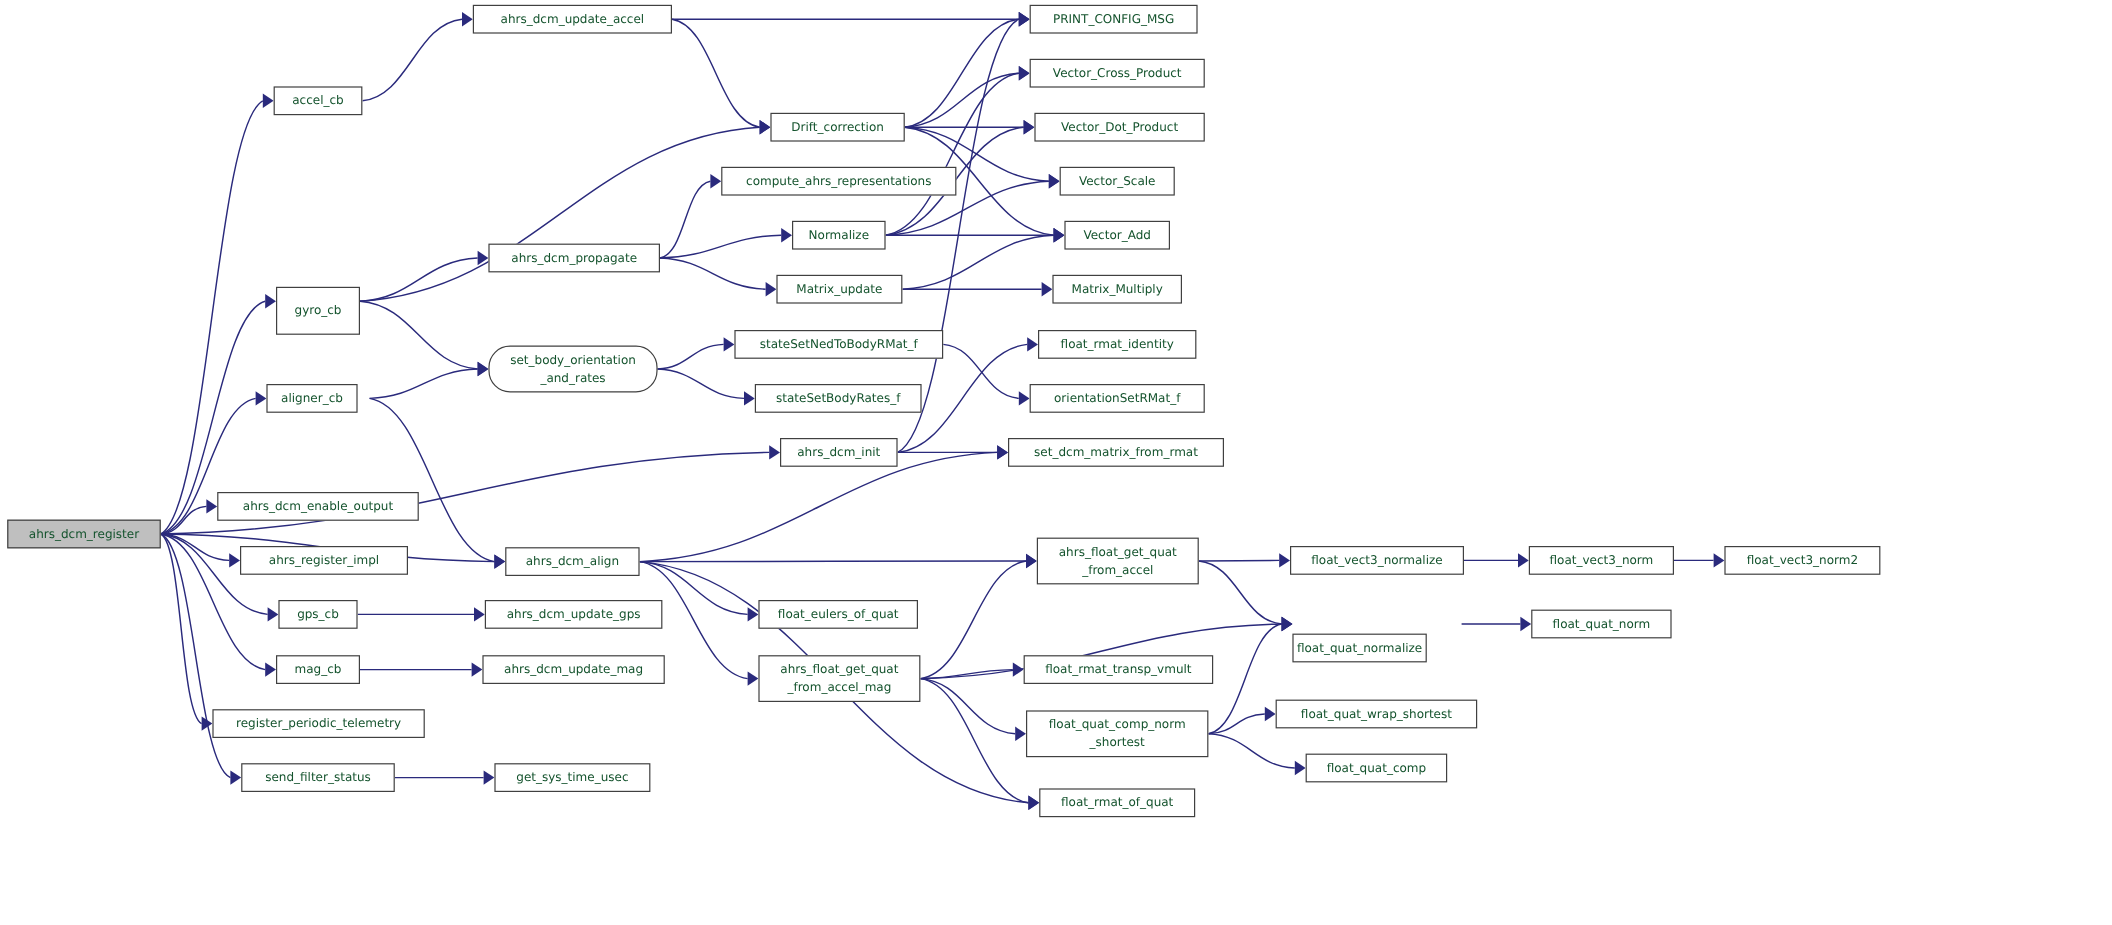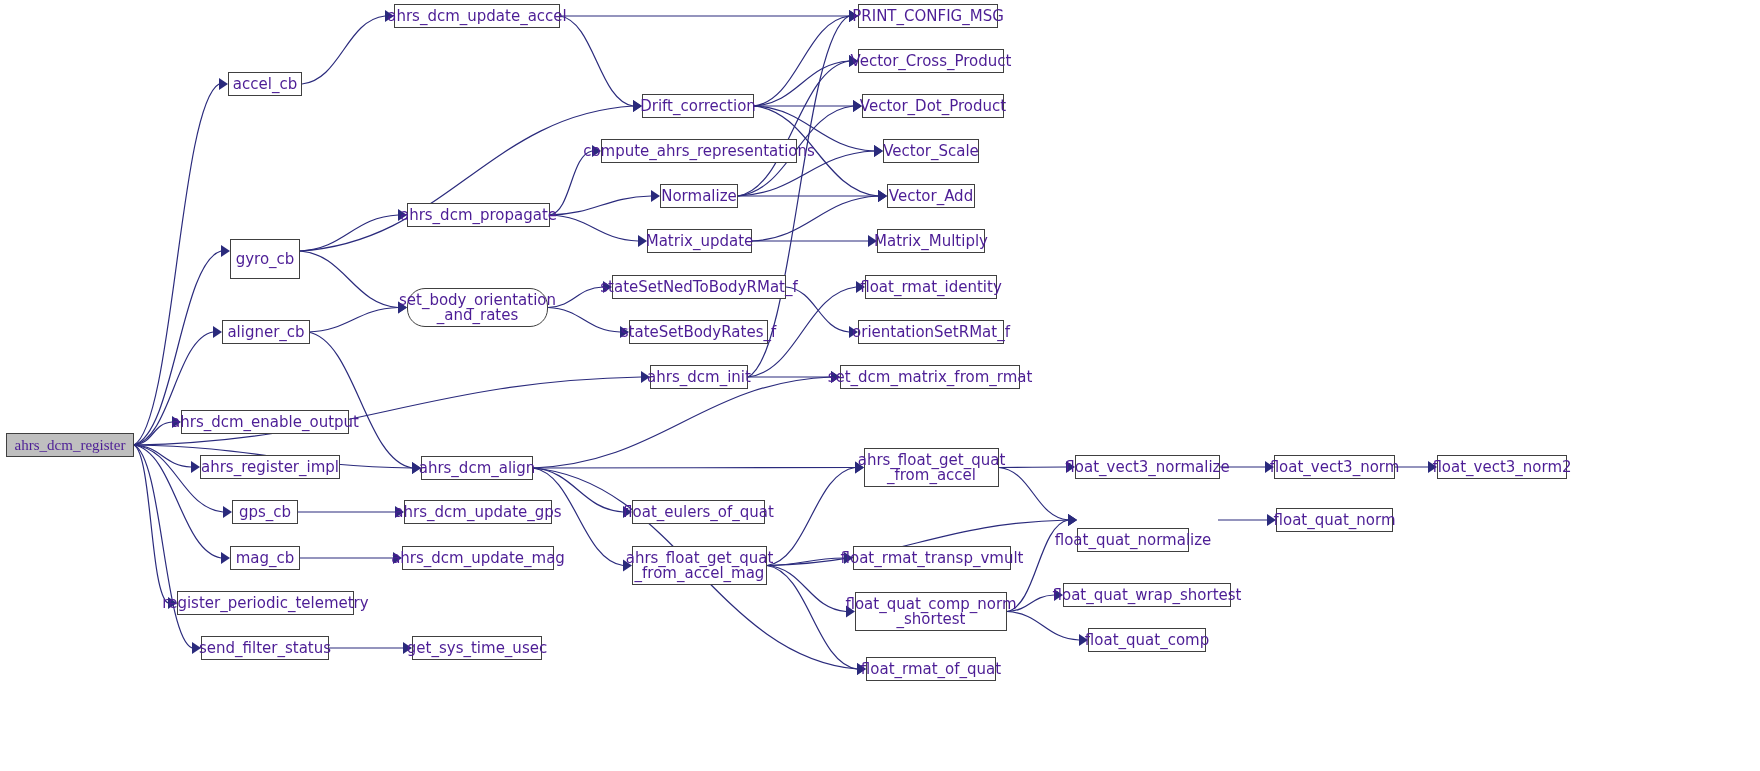--- a/index.html
+++ b/index.html
@@ -20,22 +20,22 @@
     left: 0;
     top: 0;
     width: 1760px;
     height: 771px;
   }
   .node {
     position: absolute;
     box-sizing: border-box;
     border: 1px solid #404040;
     background: #ffffff;
-    color: #4c1d95;
-    font-size: 15px;
+    color: #14532d;
+    font-size: 10px;
     line-height: 15px;
     display: flex;
     align-items: center;
     justify-content: center;
     text-align: center;
     white-space: pre-line;
     z-index: 3;
   }
   .node.root {
     background: #bfbfbf;
@@ -291,24 +291,24 @@
       <g>
         <path d="M1395,467 C1413,467 1410,467 1428,467" class="edge-path"></path>
         <polygon points="1437,467 1428,461 1428,473" class="edge-head"></polygon>
       </g>
       <g>
         <path d="M1218,520 C1242.36,520 1242.64,520 1267,520" class="edge-path"></path>
         <polygon points="1276,520 1267,514 1267,526" class="edge-head"></polygon>
       </g>
     </svg>
   <div id="nodes-layer">
-      <div class="node root" style="left: 6px; top: 433px; width: 128px; height: 24px; font-family: Liberation Serif, serif;">ahrs_dcm_register</div>
+      <div class="node root" style="left: 6px; top: 433px; width: 128px; height: 24px;">ahrs_dcm_register</div>
       <div class="node" style="left: 228px; top: 72px; width: 74px; height: 24px;">accel_cb</div>
       <div class="node" style="left: 230px; top: 239px; width: 70px; height: 40px;">gyro_cb</div>
-      <div class="node" style="left: 222px; top: 320px; width: 88px; height: 24px;">aligner_cb</div>
+      <div class="node" style="left: 222px; top: 320px; width: 76px; height: 24px;">aligner_cb</div>
       <div class="node" style="left: 181px; top: 410px; width: 168px; height: 24px;">ahrs_dcm_enable_output</div>
       <div class="node" style="left: 200px; top: 455px; width: 140px; height: 24px;">ahrs_register_impl</div>
       <div class="node" style="left: 232px; top: 500px; width: 66px; height: 24px;">gps_cb</div>
       <div class="node" style="left: 230px; top: 546px; width: 70px; height: 24px;">mag_cb</div>
       <div class="node" style="left: 177px; top: 591px; width: 177px; height: 24px;">register_periodic_telemetry</div>
       <div class="node" style="left: 201px; top: 636px; width: 128px; height: 24px;">send_filter_status</div>
       <div class="node" style="left: 394px; top: 4px; width: 166px; height: 24px;">ahrs_dcm_update_accel</div>
       <div class="node" style="left: 407px; top: 203px; width: 143px; height: 24px;">ahrs_dcm_propagate</div>
       <div class="node" style="left: 407px; top: 288px; width: 141px; height: 39px; border-radius: 18px;">set_body_orientation
 _and_rates</div>

